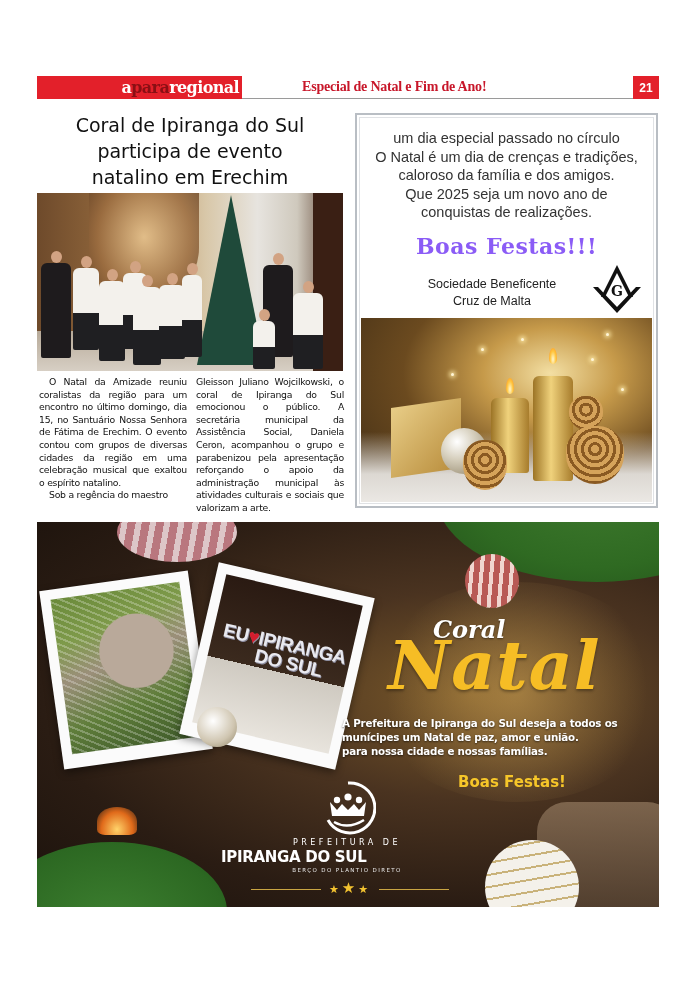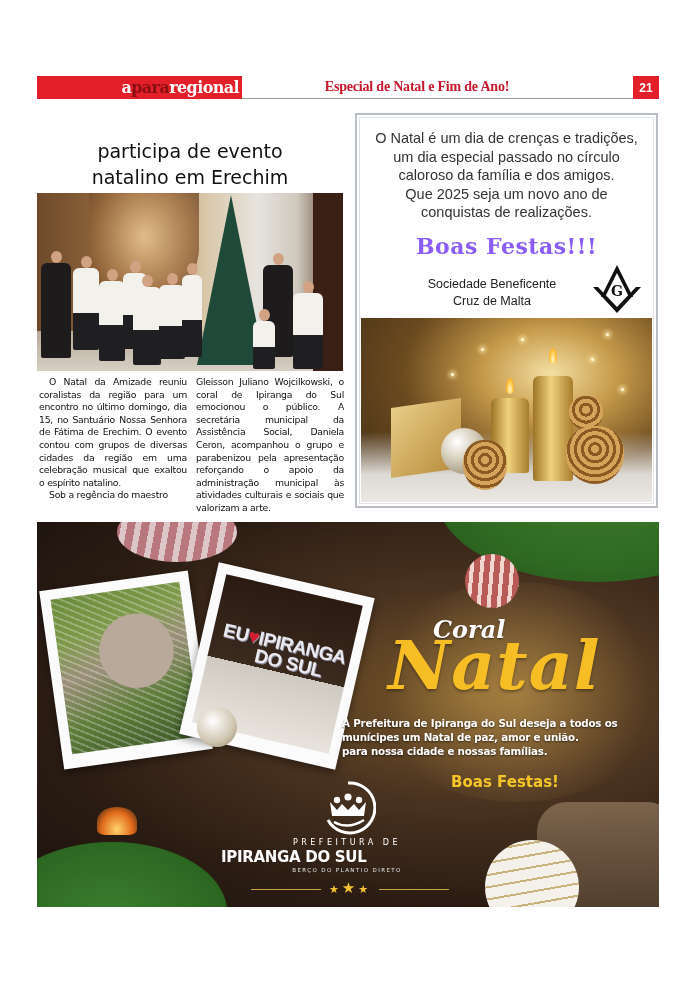--- a/index.html
+++ b/index.html
@@ -8,21 +8,21 @@
 
   
   .hdr { position: absolute; left: 37px; top: 76px; width: 622px; height: 24px; }
   .hdr-rule { position: absolute; left: 205px; right: 0; bottom: 1px; height: 1px; background: #9a9a9a; }
   .brand { position: absolute; left: 0; top: 0; width: 205px; height: 23px; background: #e3202a;
            display: flex; align-items: center; justify-content: flex-end; padding-right: 3px; }
   .brand-text { font-family: "DejaVu Serif", serif; font-weight: bold; font-size: 16px; letter-spacing: -0.6px; line-height: 1; }
   .brand-a { color: #ffffff; }
   .brand-folha { color: #8a0f14; }
   .brand-regional { color: #ffffff; }
-  .section-title { position: absolute; left: 265px; top: 3px; width: 230px; text-align: center;
+  .section-title { position: absolute; left: 265px; top: 3px; width: 230px; text-align: left;
                    font-family: "Liberation Serif", serif; font-weight: bold; font-size: 14px; color: #c8172a; letter-spacing: -0.2px; }
   .page-num { position: absolute; right: 0; top: 0; width: 26px; height: 23px; background: #e3202a; color: #fff;
               font-family: "Liberation Sans", sans-serif; font-weight: bold; font-size: 12px;
               display: flex; align-items: center; justify-content: center; }
 
   
   .article-title { position: absolute; left: 37px; top: 112px; width: 306px; text-align: center;
                    font-family: "DejaVu Sans", sans-serif; font-size: 19px; line-height: 26px; color: #111; font-weight: normal; }
   .article-photo { position: absolute; left: 37px; top: 193px; width: 306px; height: 178px; overflow: hidden;
                    background: linear-gradient(90deg, #6e4a2b 0%, #8b6239 20%, #b88d5c 35%, #d8c7a8 55%, #e7e4df 72%, #cfc9bd 85%, #4a2a1a 100%); }
@@ -100,21 +100,21 @@
   .sign-text { position: absolute; left: 10px; top: 46px; font-family: "Liberation Sans", sans-serif; font-weight: bold;
                font-size: 19px; line-height: 18px; color: #e9e9ef; letter-spacing: -0.5px; transform: rotate(0deg); text-shadow: 1px 1px 0 #8e8ea0; }
   .sign-heart { color: #d21e2e; }
 
   .feliz { position: absolute; left: 396px; top: 93px; font-family: "DejaVu Serif", serif; font-style: italic; font-weight: bold;
            font-size: 24px; color: #ffffff; text-shadow: 0 1px 2px rgba(0,0,0,0.5); }
   .natal { position: absolute; left: 351px; top: 108px; font-family: "DejaVu Serif", serif; font-style: italic; font-weight: bold;
            font-size: 68px; line-height: 70px; color: #f6bd25; letter-spacing: 1px; text-shadow: 0 2px 3px rgba(0,0,0,0.35); }
   .b-msg { position: absolute; left: 305px; top: 194px; width: 320px; font-family: "DejaVu Sans", sans-serif;
            font-weight: bold; font-size: 10.3px; line-height: 14px; color: #ffffff; letter-spacing: -0.2px; text-shadow: 0 1px 2px rgba(0,0,0,0.6); }
-  .b-boas { position: absolute; left: 308px; top: 251px; width: 320px; text-align: center; font-family: "DejaVu Sans", sans-serif;
+  .b-boas { position: absolute; left: 315px; top: 251px; width: 320px; text-align: center; font-family: "DejaVu Sans", sans-serif;
             font-weight: bold; font-size: 15px; color: #f6c629; }
 
   .logo { position: absolute; left: 283px; top: 258px; width: 56px; height: 56px; }
   .pref-line1 { position: absolute; left: 210px; top: 316px; width: 200px; text-align: center; font-family: "DejaVu Sans", sans-serif;
                 font-size: 8px; letter-spacing: 3.5px; color: #ffffff; }
   .pref-line2 { position: absolute; left: 184px; top: 326px; width: 220px; text-align: left; font-family: "DejaVu Sans", sans-serif;
                 font-weight: bold; font-size: 15px; letter-spacing: -0.3px; color: #ffffff; }
   .pref-line3 { position: absolute; left: 210px; top: 345px; width: 200px; text-align: center; font-family: "DejaVu Sans", sans-serif;
                 font-size: 5.5px; letter-spacing: 1.4px; color: #e8e8e8; }
   .divider { position: absolute; top: 367px; height: 1px; background: #c9a543; }
@@ -127,21 +127,21 @@
 <div class="hdr">
   <div class="hdr-rule"></div>
   <div class="brand">
     <span class="brand-text"><span class="brand-a">a</span><span class="brand-folha">para</span><span class="brand-regional">regional</span></span>
   </div>
   <div class="section-title">Especial de Natal e Fim de Ano!</div>
   <div class="page-num">21</div>
 </div>
 
 <h1 class="article-title">
-  <br>
+  <span>Coral de Ipiranga do Sul</span><br>
   <span>participa de evento</span><br>
   <span>natalino em Erechim</span>
 </h1>
 
 <div class="article-photo" title="Group photo of the choir beside a decorated Christmas tree inside a church">
   <div class="photo-arch"></div>
   <div class="photo-floor"></div>
   <div class="photo-tree"></div>
   <div class="photo-door"></div>
   <div class="person shirt-d" style="left:4px;top:70px;width:30px;height:95px;">
@@ -180,22 +180,22 @@
   <p>O Natal da Amizade reuniu coralistas da região para um encontro no último domingo, dia 15, no Santuário Nossa Senhora de Fátima de Erechim. O evento contou com grupos de diversas cidades da região em uma celebração musical que exaltou o espírito natalino.</p>
   <p>Sob a regência do maestro</p>
 </div>
 <div class="col col-2">
   <p class="cont">Gleisson Juliano Wojcilkowski, o coral de Ipiranga do Sul emocionou o público. A secretária municipal da Assistência Social, Daniela Ceron, acompanhou o grupo e parabenizou pela apresentação reforçando o apoio da administração municipal às atividades culturais e sociais que valorizam a arte.</p>
 </div>
 
 <div class="ad">
   <div class="ad-inner"></div>
   <div class="ad-msg">
+    <div>um dia especial passado no círculo</div>
     <div>O Natal é um dia de crenças e tradições,</div>
-    <div>um dia especial passado no círculo</div>
     <div>caloroso da família e dos amigos.</div>
     <div>Que 2025 seja um novo ano de</div>
     <div>conquistas de realizações.</div>
   </div>
   <div class="ad-boas">Boas Festas!!!</div>
   <div class="ad-org">
     <div>Sociedade Beneficente</div>
     <div>Cruz de Malta</div>
   </div>
   <svg class="mason" viewBox="0 0 56 52">

